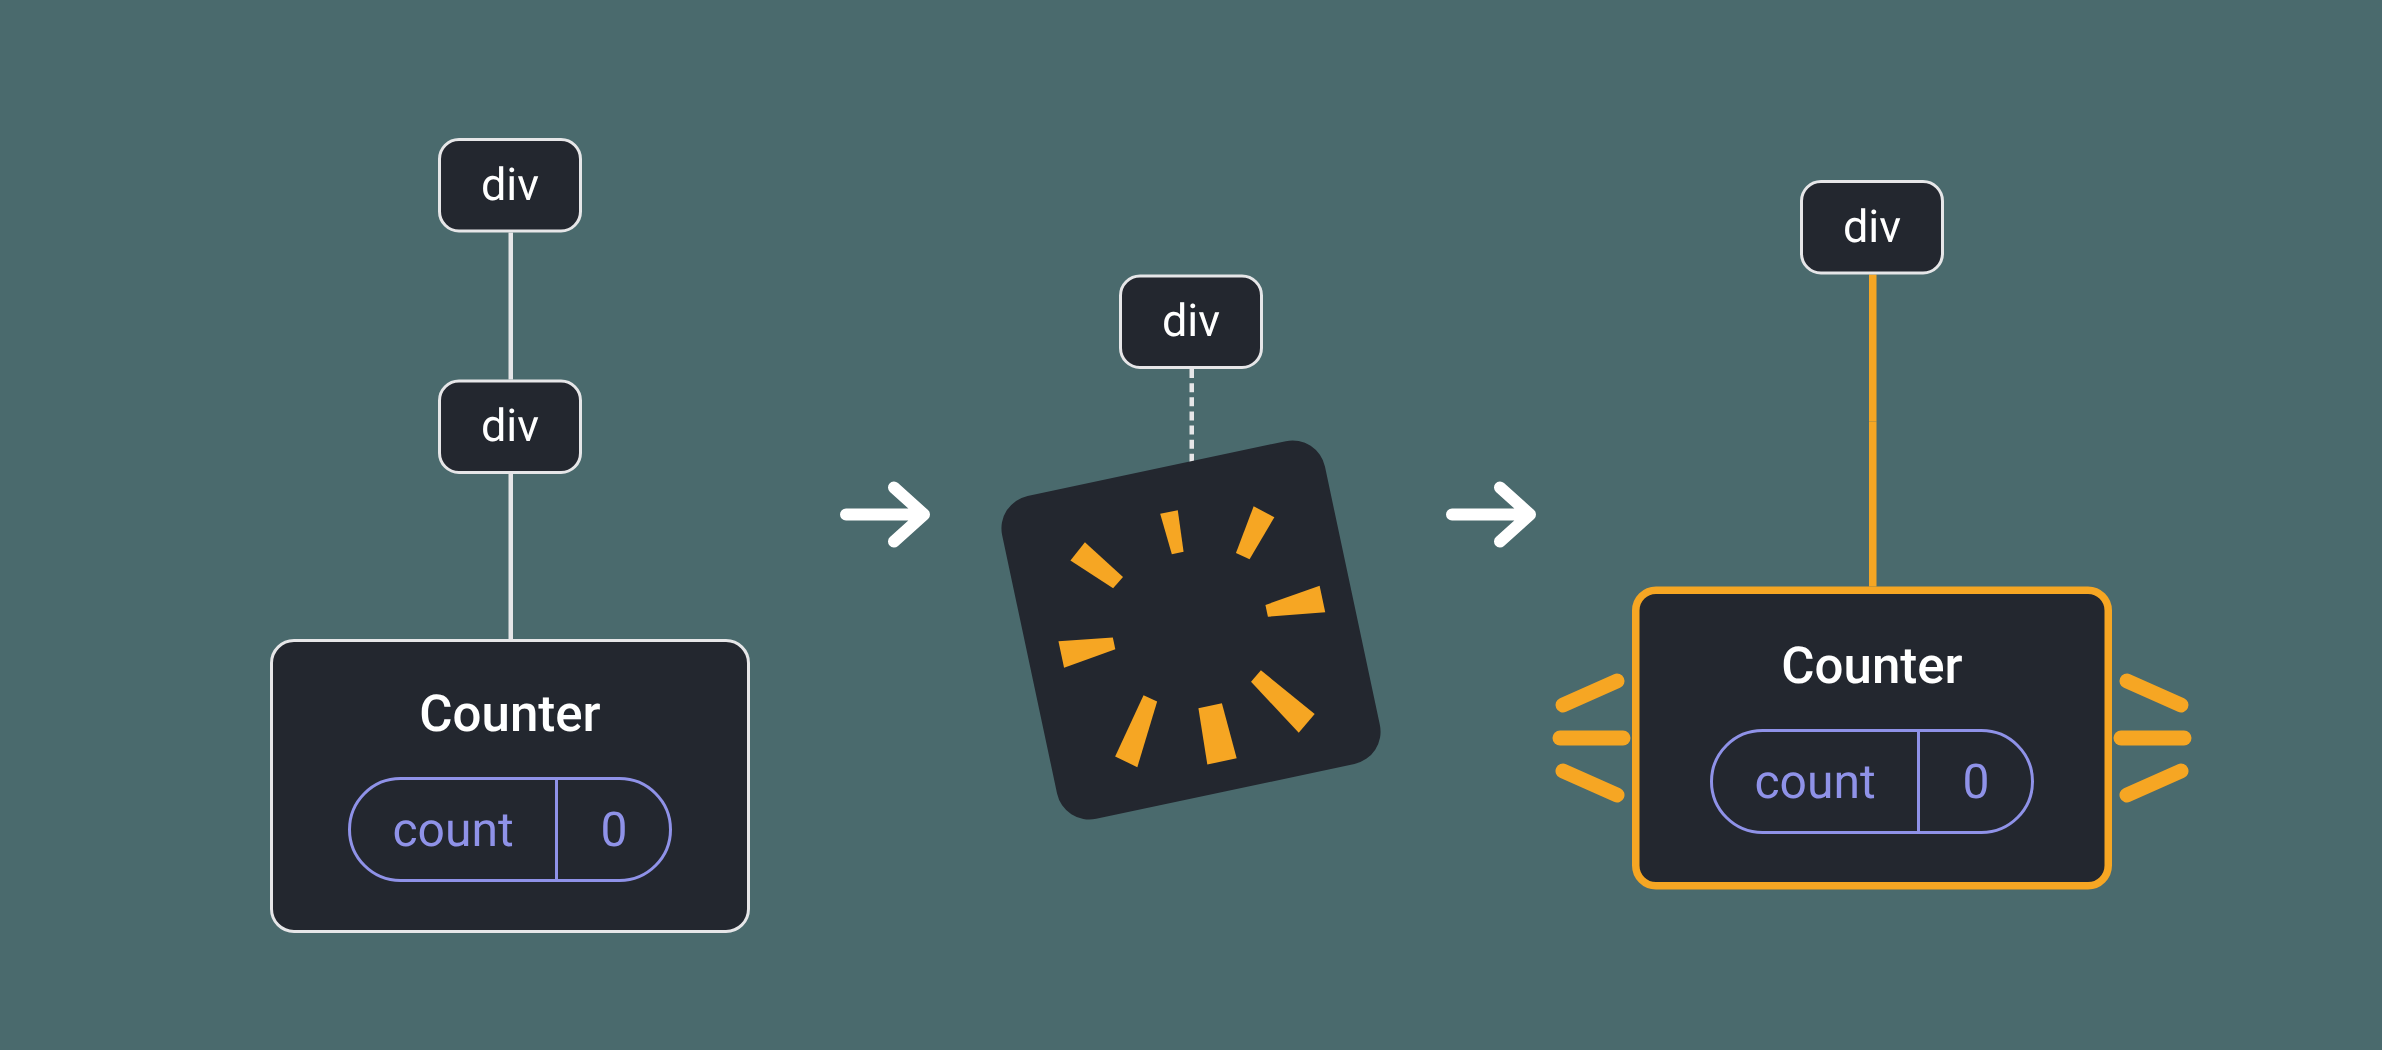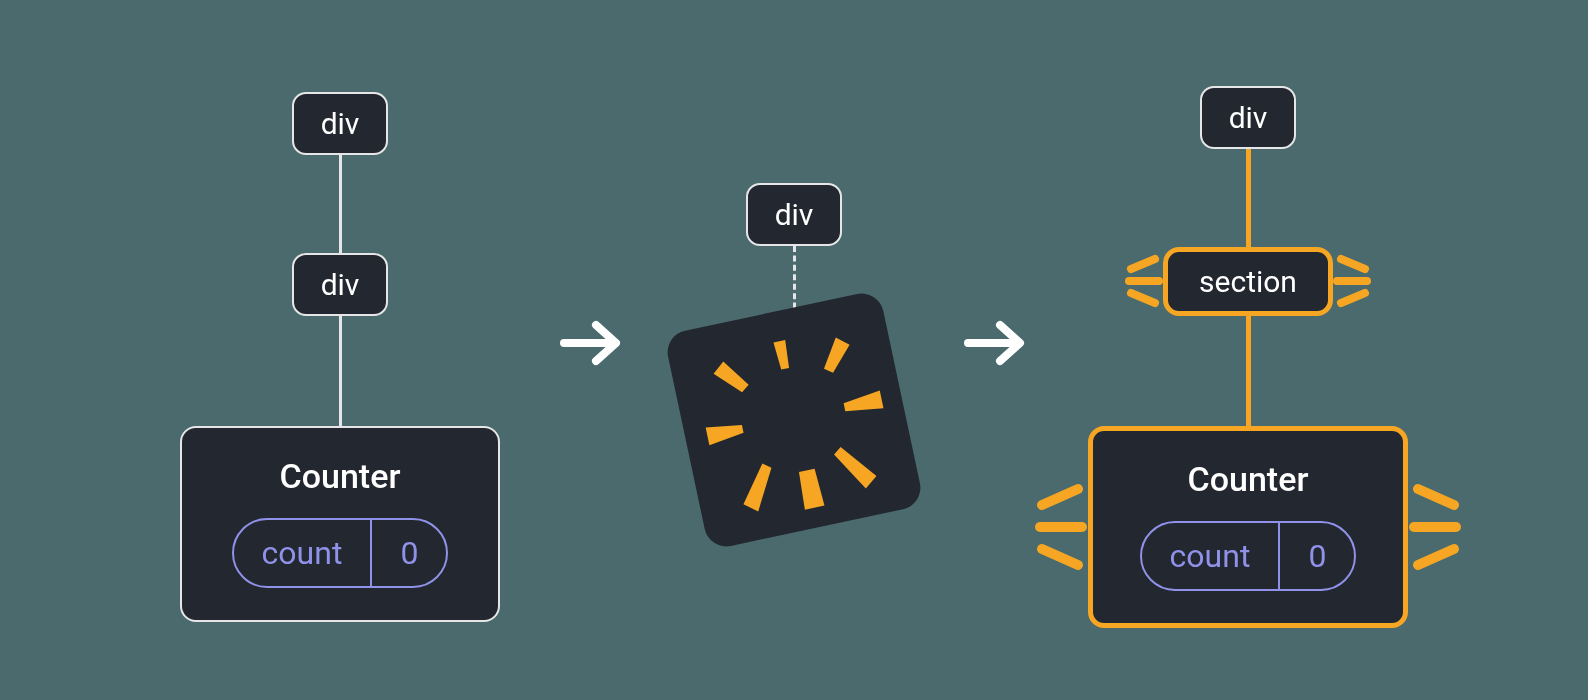--- a/index.html
+++ b/index.html
@@ -161,43 +161,20 @@
       <path d="M4 28 H50 M36 10 L56 28 L36 46" stroke="#ffffff" stroke-width="8" fill="none" stroke-linecap="round" stroke-linejoin="round"></path>
     </svg>
 </div>
 
 <div class="col highlight">
   <div class="node small-node">
     <span>div</span>
   </div>
   <div class="line line-hl" style="height:98px;"></div>
 
-  <div style="position:relative;">
-    <div class="node small-node node-hl" style="min-width:170px;">
-      <span>section</span>
-    </div>
-    <div class="rays rays-section-left">
-      <svg class="ray-svg" viewBox="0 0 50 60">
-          <g stroke="#f6a623" stroke-width="8" stroke-linecap="round">
-            <line x1="8" y1="8" x2="32" y2="18"></line>
-            <line x1="4" y1="30" x2="34" y2="30"></line>
-            <line x1="8" y1="52" x2="32" y2="42"></line>
-          </g>
-        </svg>
-    </div>
-    <div class="rays rays-section-right">
-      <svg class="ray-svg" viewBox="0 0 50 60">
-          <g stroke="#f6a623" stroke-width="8" stroke-linecap="round">
-            <line x1="8" y1="8" x2="32" y2="18"></line>
-            <line x1="4" y1="30" x2="34" y2="30"></line>
-            <line x1="8" y1="52" x2="32" y2="42"></line>
-          </g>
-        </svg>
-    </div>
-  </div>
 
   <div class="line line-hl" style="height:110px;"></div>
 
   <div style="position:relative;">
     <div class="counter hl">
       <h2>Counter</h2>
       <div class="pill">
         <span>count</span>
         <span class="sep"></span>
         <span>0</span>

